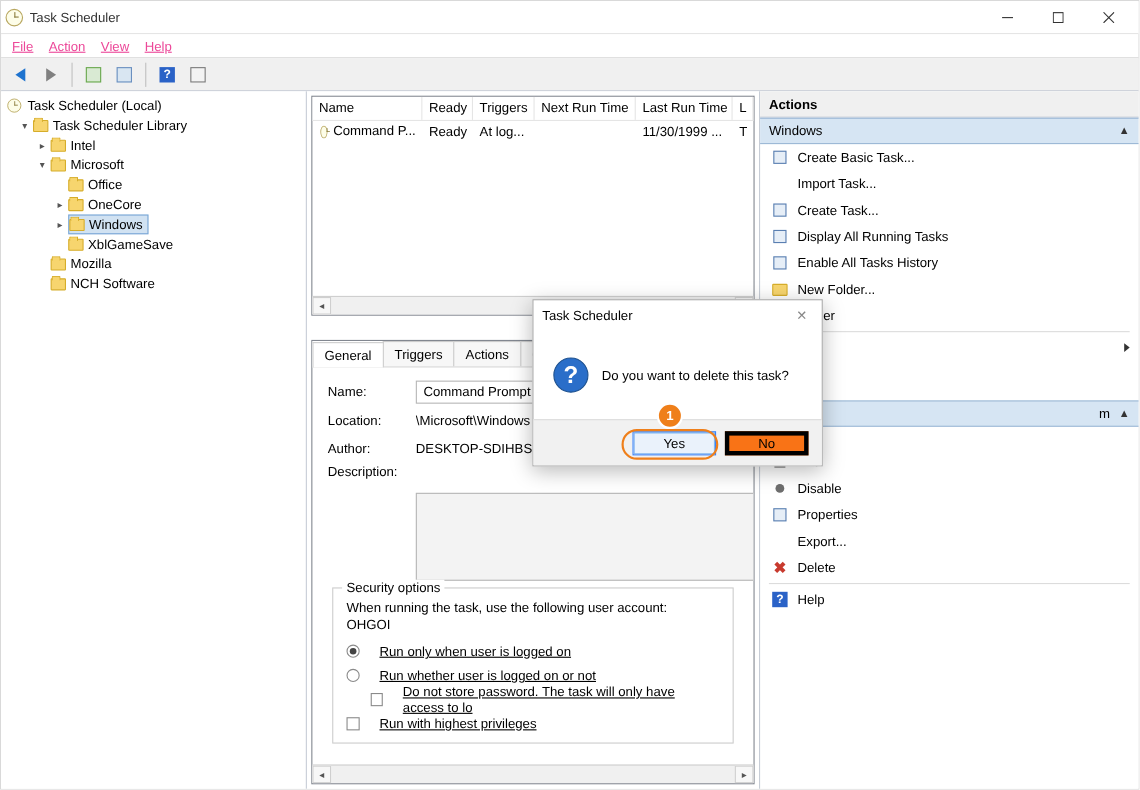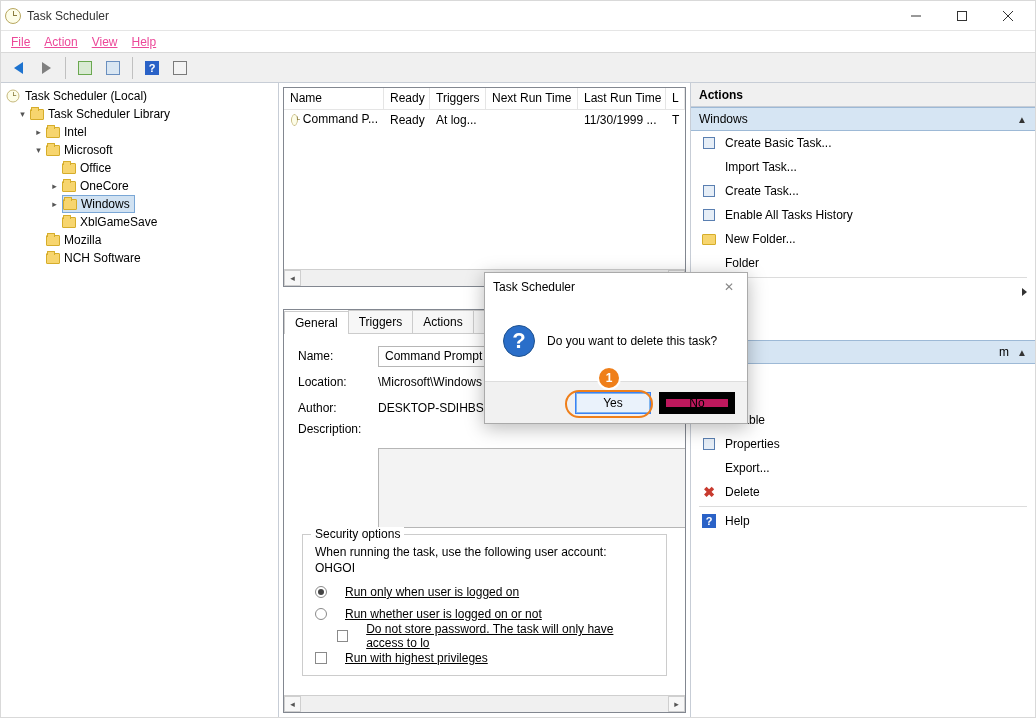--- a/index.html
+++ b/index.html
@@ -80,21 +80,21 @@
   .expand-arrow { width:0;height:0;border-top:4px solid transparent;border-bottom:4px solid transparent;border-left:5px solid #333; margin-left:auto; margin-right:8px;}
   .collapse-up { font-size:10px; color:#333; }
 
   
   .dialog { position:absolute; left:484px; top:272px; width:264px; height:152px; background:#fff; border:1px solid #aaaaaa; box-shadow:0 4px 18px rgba(0,0,0,0.28); z-index:10; display:flex; flex-direction:column; }
   .dlg-title { height:28px; display:flex; align-items:center; padding:0 8px; font-size:12px; }
   .dlg-close { margin-left:auto; color:#888; width:20px; text-align:center; }
   .dlg-body { flex:1; display:flex; align-items:center; gap:12px; padding:0 18px; }
   .q-icon { width:32px; height:32px; border-radius:50%; background:#2a6ec9; color:#fff; display:flex; align-items:center; justify-content:center; font-size:22px; font-weight:bold; border:1px solid #1f528f;}
   .dlg-btns { height:42px; background:#f1f1f1; border-top:1px solid #dddddd; display:flex; align-items:center; justify-content:flex-end; gap:8px; padding:0 12px; }
-  .dlg-btn { width:76px; height:22px; border:7px solid #000000; background:#be185d; display:flex; align-items:center; justify-content:center; }
+  .dlg-btn { width:76px; height:22px; border:4px solid #000000; background:#f97316; display:flex; align-items:center; justify-content:center; }
   .dlg-btn.default { border:1px solid #3b82f6; box-shadow:inset 0 0 0 1px #7fb5ef; background:#eaf2fb; }
 
   .badge { position:absolute; left:597px; top:366px; width:24px; height:24px; border-radius:50%; background:#ef7f1a; border:2px solid #fff; color:#fff; font-weight:700; display:flex;align-items:center;justify-content:center; font-size:12px; z-index:11;}
   .highlight-ring { position:absolute; left:565px; top:390px; width:88px; height:28px; border:2px solid #ef7f1a; border-radius:14px; z-index:11; pointer-events:none; }
 
   .mini-folder { width:14px; height:11px; background:#f7d56e; border:1px solid #d6ad2a; border-radius:1px; position:relative;}
   .x-red { color:#c83a2e; font-weight:bold; font-size:14px; }
   .dot-gray { width:8px;height:8px;border-radius:50%;background:#6e6e6e;}
   .box-blue { width:12px;height:12px;border:1px solid #5a7fb1;background:#e6eef7;}
   .chev { font-size:9px; color:#555; }
@@ -316,20 +316,26 @@
       <div class="act-item">
           <span class="act-icon">
             <span class="box-blue"></span>
           </span>
           <span>Create Task...</span>
         </div>
       <div class="act-item">
           <span class="act-icon">
             <span class="box-blue"></span>
           </span>
+          <span>Display All Running Tasks</span>
+        </div>
+      <div class="act-item">
+          <span class="act-icon">
+            <span class="box-blue"></span>
+          </span>
           <span>Enable All Tasks History</span>
         </div>
       <div class="act-item">
           <span class="act-icon">
             <span class="mini-folder"></span>
           </span>
           <span>New Folder...</span>
         </div>
       <div class="act-item">
           <span class="act-icon"></span>

